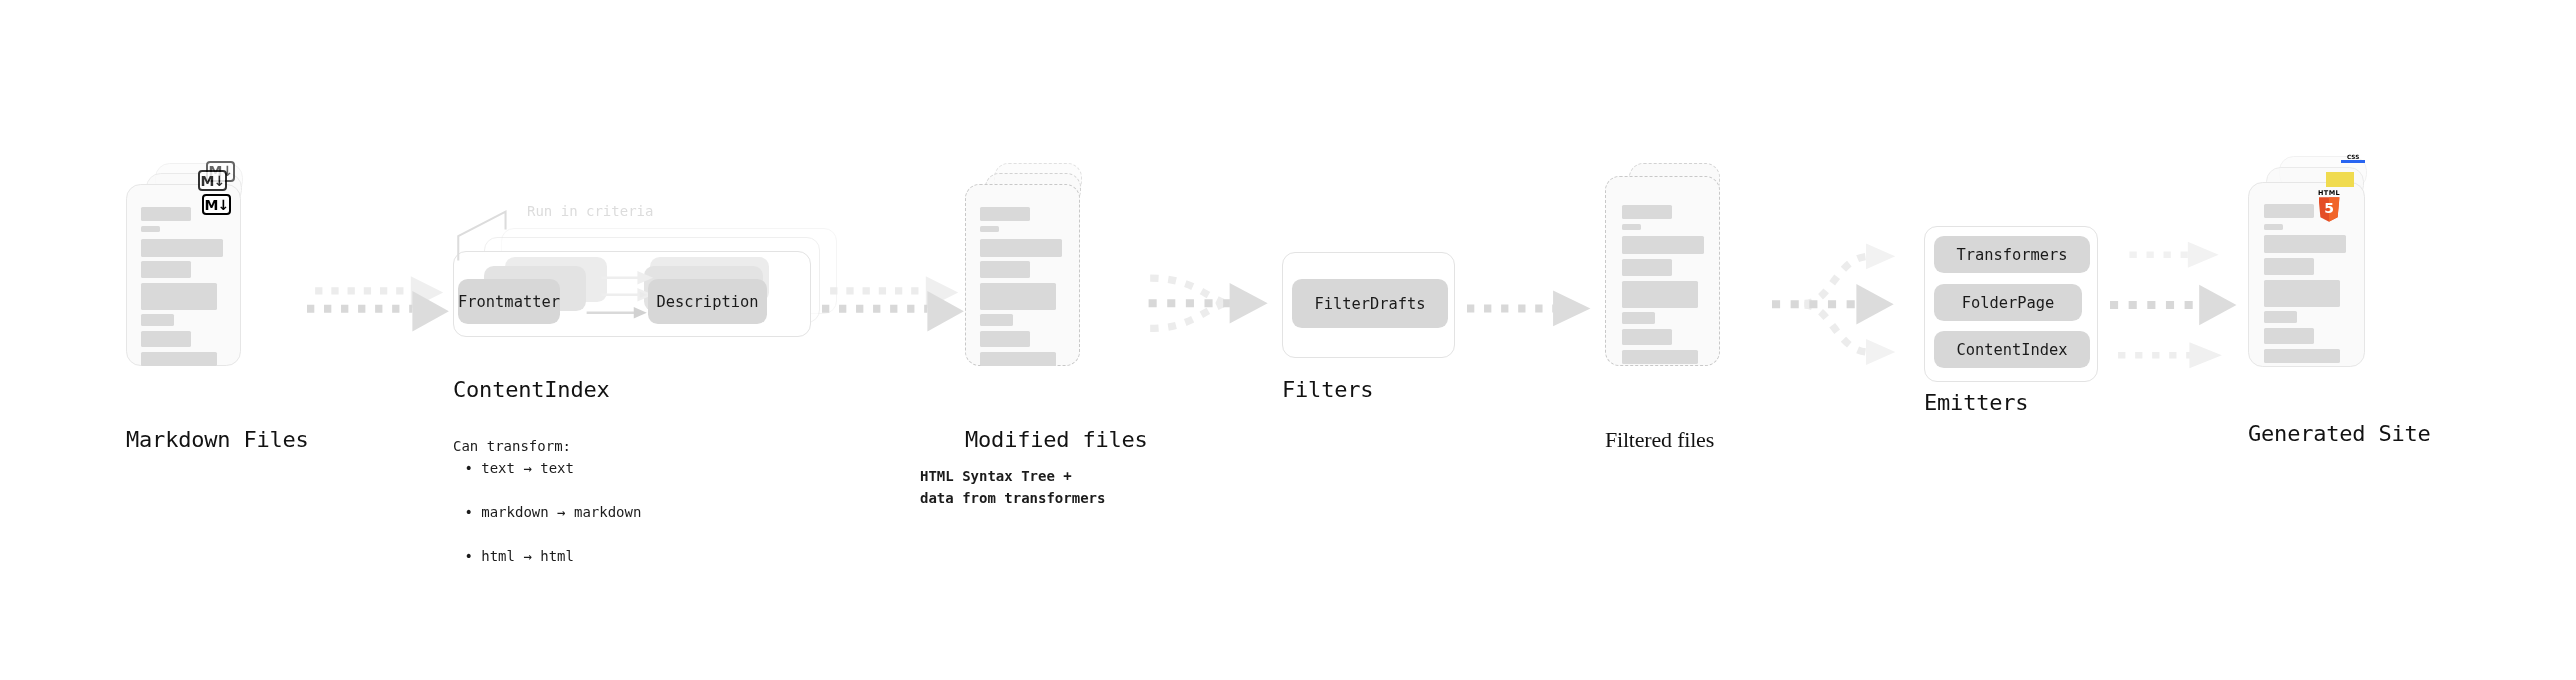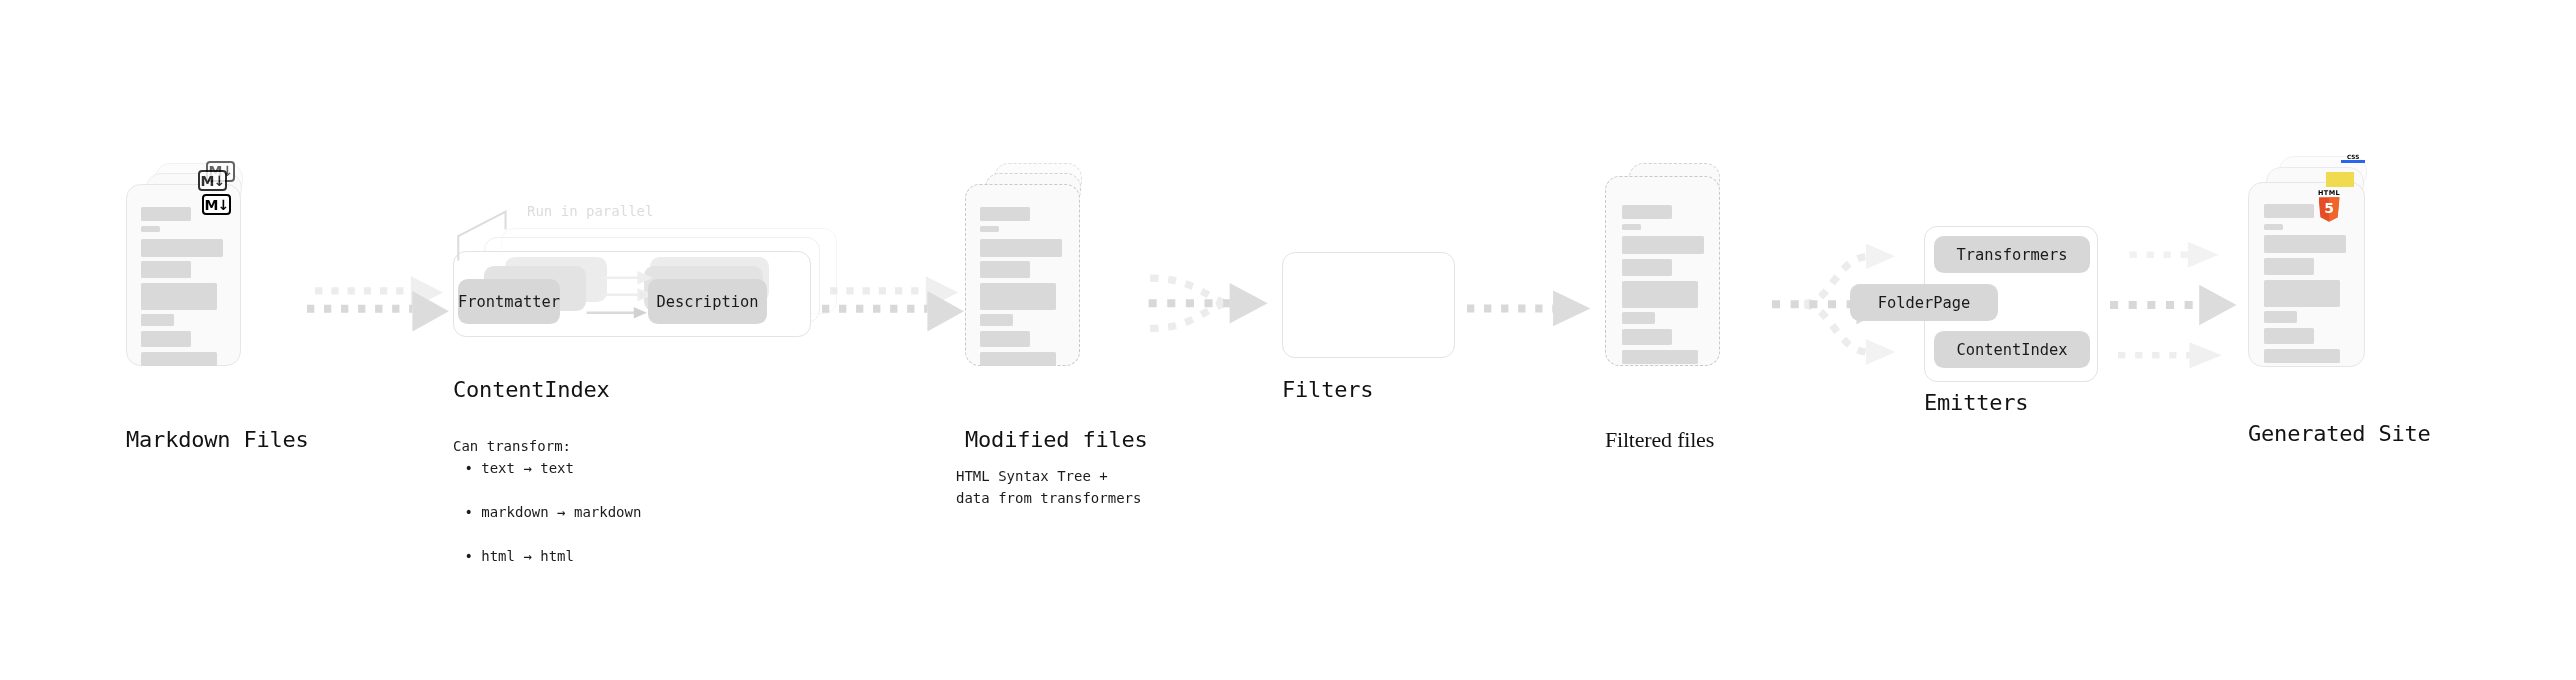--- a/index.html
+++ b/index.html
@@ -145,21 +145,21 @@
     <polygon points="130,22 175,47 130,72" fill="#dcdcdc"></polygon>
   </svg>
 
   <div class="gbox" style="left:501px; top:228px; width:336px; height:86px; opacity:.35;"></div>
   <div class="gbox" style="left:484px; top:237px; width:336px; height:86px; opacity:.55;"></div>
   <div class="gbox" style="left:453px; top:251px; width:358px; height:86px;"></div>
 
   <svg style="left:455px; top:205px; width:106px; height:59px;" viewBox="0 0 130 72">
     <path d="M4 68 L4 38 L62 8 L62 30" stroke="#dcdcdc" stroke-width="2.5" fill="none"></path>
   </svg>
-  <div class="run-label" style="left:527px; top:203px;">Run in parallel</div>
+  <div class="run-label" style="left:527px; top:203px;">Run in criteria</div>
 
   <div class="chip ghost2" style="left:505px; top:257px; width:102px; height:45px;"></div>
   <div class="chip ghost1" style="left:484px; top:266px; width:102px; height:45px;"></div>
   <div class="chip ghost2" style="left:650px; top:257px; width:119px; height:45px;"></div>
   <div class="chip ghost1" style="left:644px; top:266px; width:119px; height:45px;"></div>
 
   <svg style="left:601px; top:268px; width:98px; height:65px;" viewBox="0 0 120 80">
     <g stroke="#eeeeee" stroke-width="3" fill="none">
       <line x1="0" y1="12" x2="48" y2="12"></line>
         <polygon points="46,6 60,12 46,18" fill="#eeeeee"></polygon>
@@ -206,35 +206,38 @@
       <div class="skel" style="left:14px; top:41px; width:18.7px; height:5.7px;"></div>
       <div class="skel" style="left:14px; top:54px; width:82px; height:18px;"></div>
       <div class="skel" style="left:14px; top:76px; width:50px; height:17px;"></div>
       <div class="skel" style="left:14px; top:98px; width:76px; height:27px;"></div>
       <div class="skel" style="left:14px; top:129px; width:33px; height:12.2px;"></div>
       <div class="skel" style="left:14px; top:146px; width:50px; height:16.3px;"></div>
       <div class="skel" style="left:14px; top:167px; width:76px; height:14px;"></div>
     </div>
   </div>
   <div class="cap-title" style="left:965px; top:427px;">Modified files</div>
-  <div class="cap-sub" style="left:956px; top:465px;">HTML Syntax Tree +
+  <div class="cap-sub" style="left:920px; top:465px;font-weight:bold;">HTML Syntax Tree +
 data from transformers</div>
 
   <svg style="left:1134px; top:260px; width:158px; height:106px;" viewBox="0 0 195 130">
     <g fill="none" stroke="#ececec" stroke-width="9" stroke-dasharray="10 12">
       <path d="M20 22 C 68 22, 82 40, 110 52"></path>
       <path d="M20 84 C 68 84, 82 64, 110 54"></path>
     </g>
     <g fill="none" stroke="#d8d8d8" stroke-width="10" stroke-dasharray="10 13">
       <line x1="18" y1="53" x2="120" y2="53"></line>
     </g>
     <polygon points="118,28 165,53 118,78" fill="#dcdcdc"></polygon>
   </svg>
 
   <div class="gbox" style="left:1282px; top:252px; width:173px; height:106px;"></div>
+  <div class="chip" style="left:1292px; top:279px; width:156px; height:49px;">
+      <span>FilterDrafts</span>
+    </div>
   <div class="cap-title" style="left:1282px; top:377px;">Filters</div>
 
   <svg style="left:1467px; top:288px; width:134px; height:49px;" viewBox="0 0 165 60">
     <g stroke="#d8d8d8" stroke-width="10" stroke-dasharray="9 12" fill="none">
       <line x1="0" y1="25" x2="108" y2="25"></line>
     </g>
     <polygon points="106,3 152,25 106,47" fill="#dcdcdc"></polygon>
   </svg>
 
   <div class="doc-stack" style="left:1605px; top:163px;">
@@ -262,21 +265,21 @@
     <g fill="none" stroke="#d8d8d8" stroke-width="10" stroke-dasharray="10 13">
       <line x1="0" y1="89" x2="106" y2="89"></line>
     </g>
     <polygon points="104,64 150,89 104,114" fill="#dcdcdc"></polygon>
   </svg>
 
   <div class="gbox" style="left:1924px; top:226px; width:174px; height:156px;"></div>
   <div class="chip" style="left:1934px; top:236px; width:156px; height:37px;">
       <span>Transformers</span>
     </div>
-  <div class="chip" style="left:1850px; top:284px; width:148px; height:37px;">
+  <div class="chip" style="left:1934px; top:284px; width:148px; height:37px;">
       <span>FolderPage</span>
     </div>
   <div class="chip" style="left:1934px; top:331px; width:156px; height:37px;">
       <span>ContentIndex</span>
     </div>
   <div class="cap-title" style="left:1924px; top:390px;text-align:center;">Emitters</div>
 
   <svg style="left:2110px; top:232px; width:150px; height:146px;" viewBox="0 0 185 180">
     <g fill="none" stroke="#f1f1f1" stroke-width="8" stroke-dasharray="9 12">
       <line x1="24" y1="28" x2="98" y2="28"></line>

